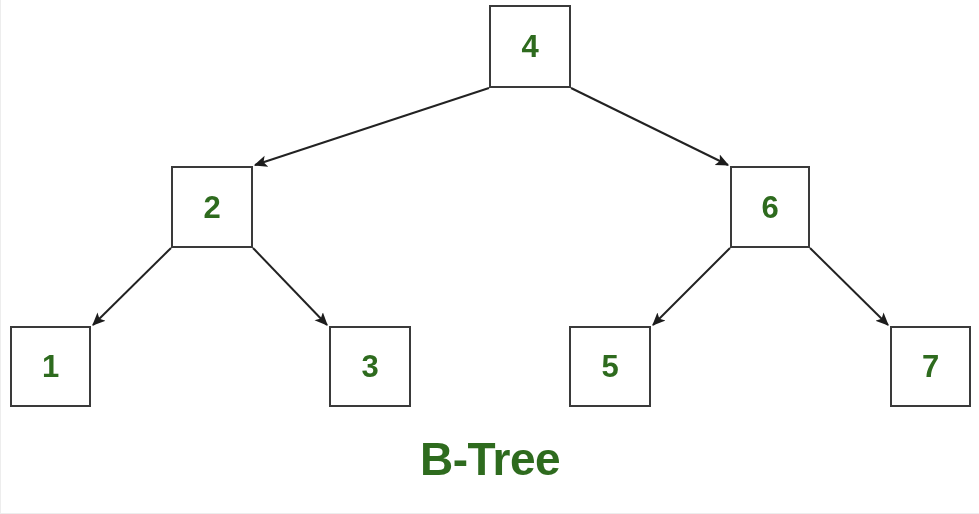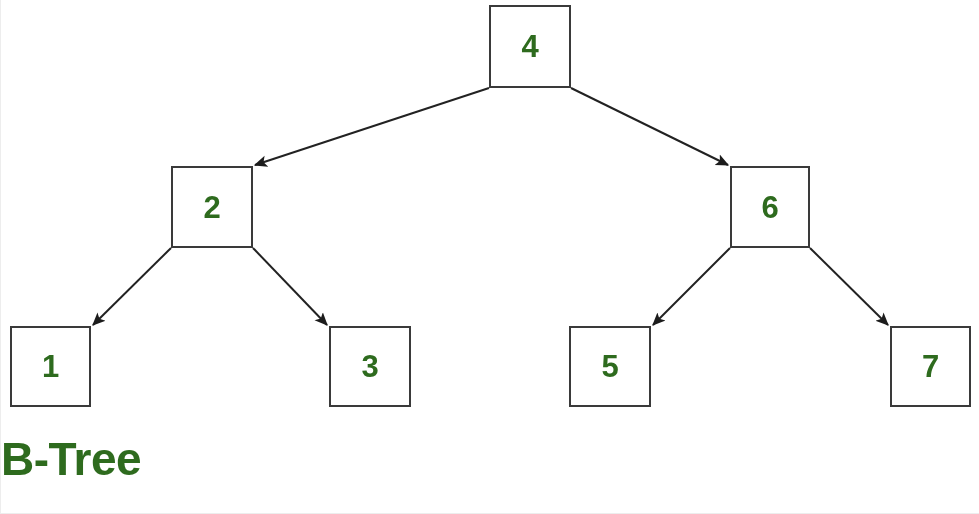--- a/index.html
+++ b/index.html
@@ -41,21 +41,21 @@
     font-size: 31px;
     line-height: 1;
     color: #2e6b1e;
     user-select: none;
   }
   .diagram-title {
     position: absolute;
     left: 0;
     right: 0;
     top: 432px;
-    text-align: left;
+    text-align: center;
     font-family: "Liberation Sans", sans-serif;
     font-weight: bold;
     font-size: 46px;
     letter-spacing: -0.5px;
     color: #2e6b1e;
     user-select: none;
   }
 </style>
 </head>
 <body>

